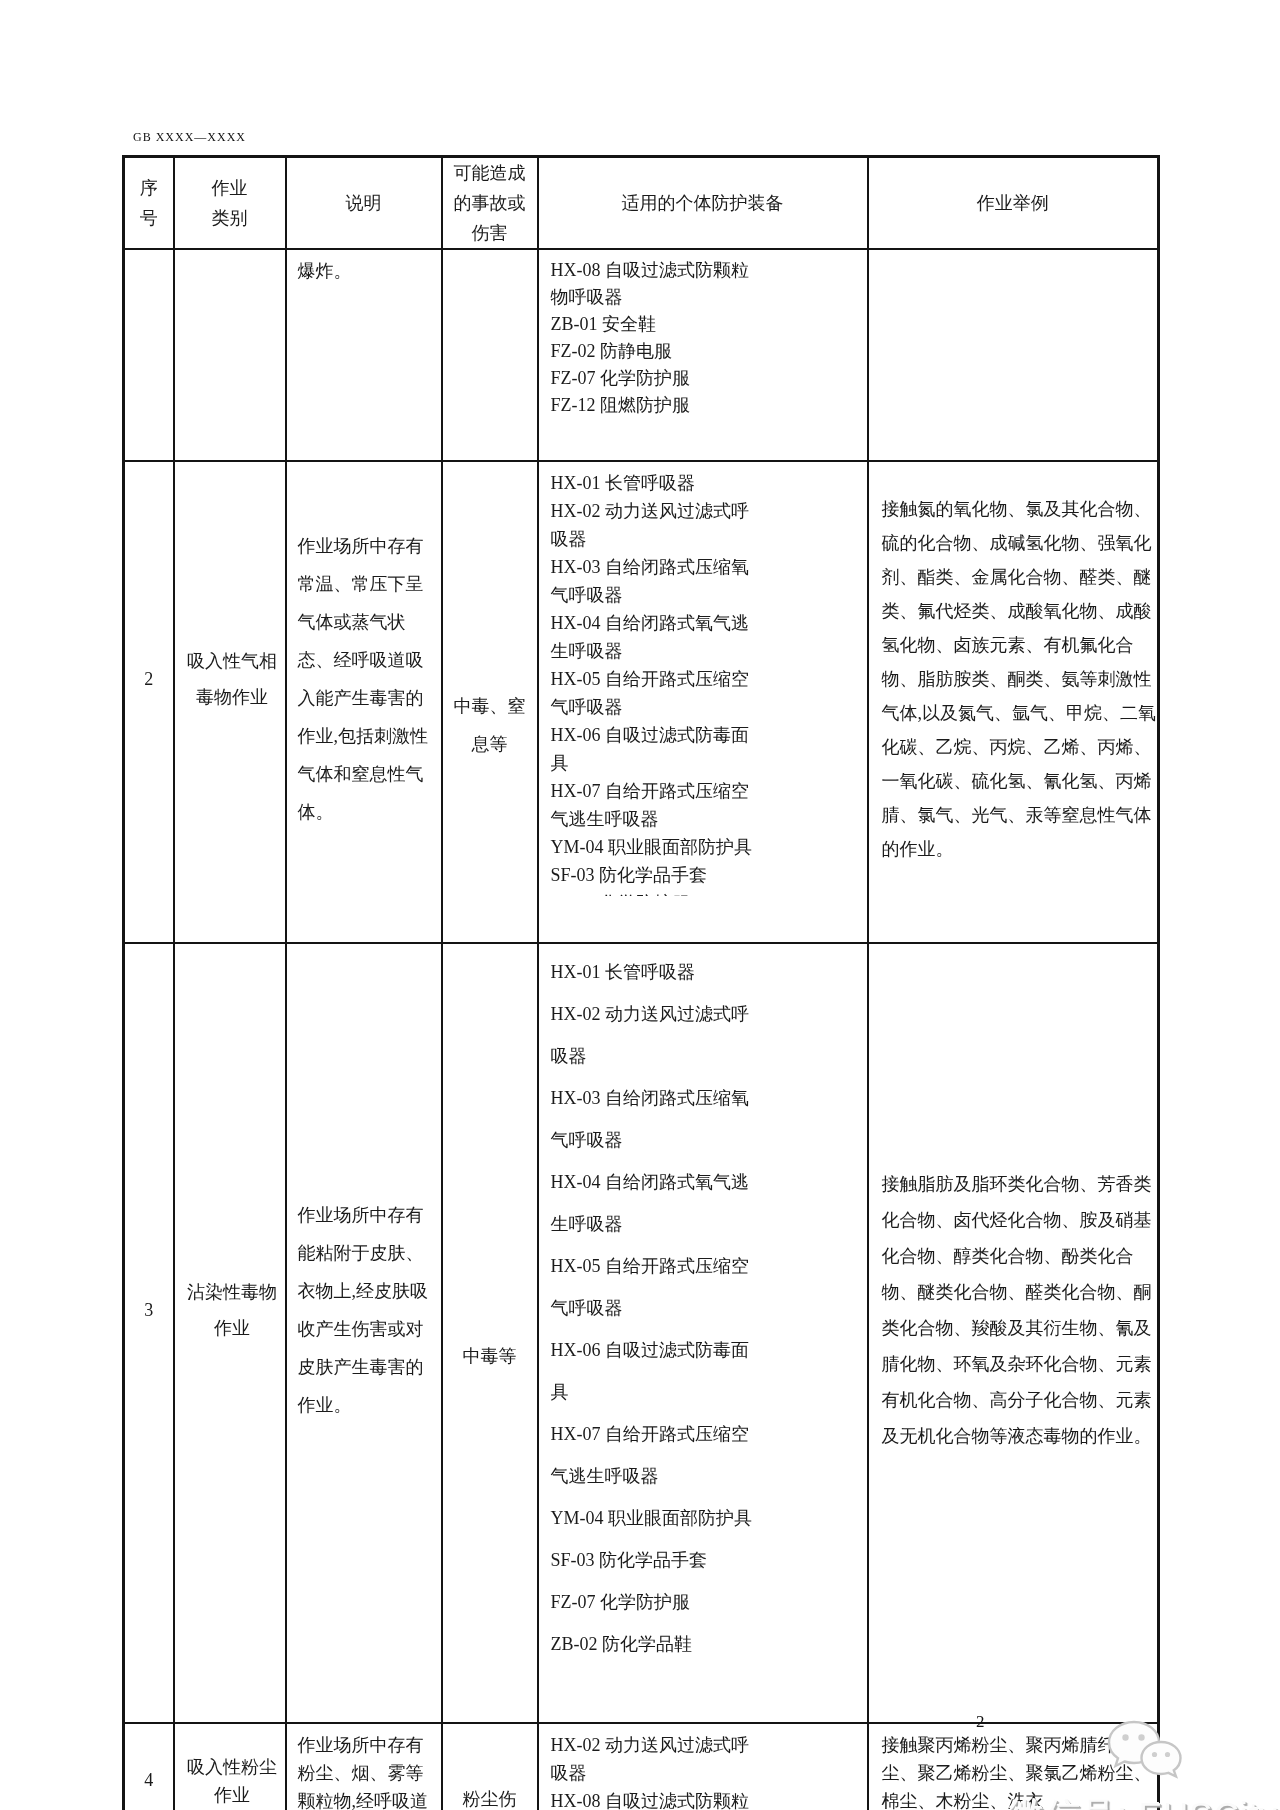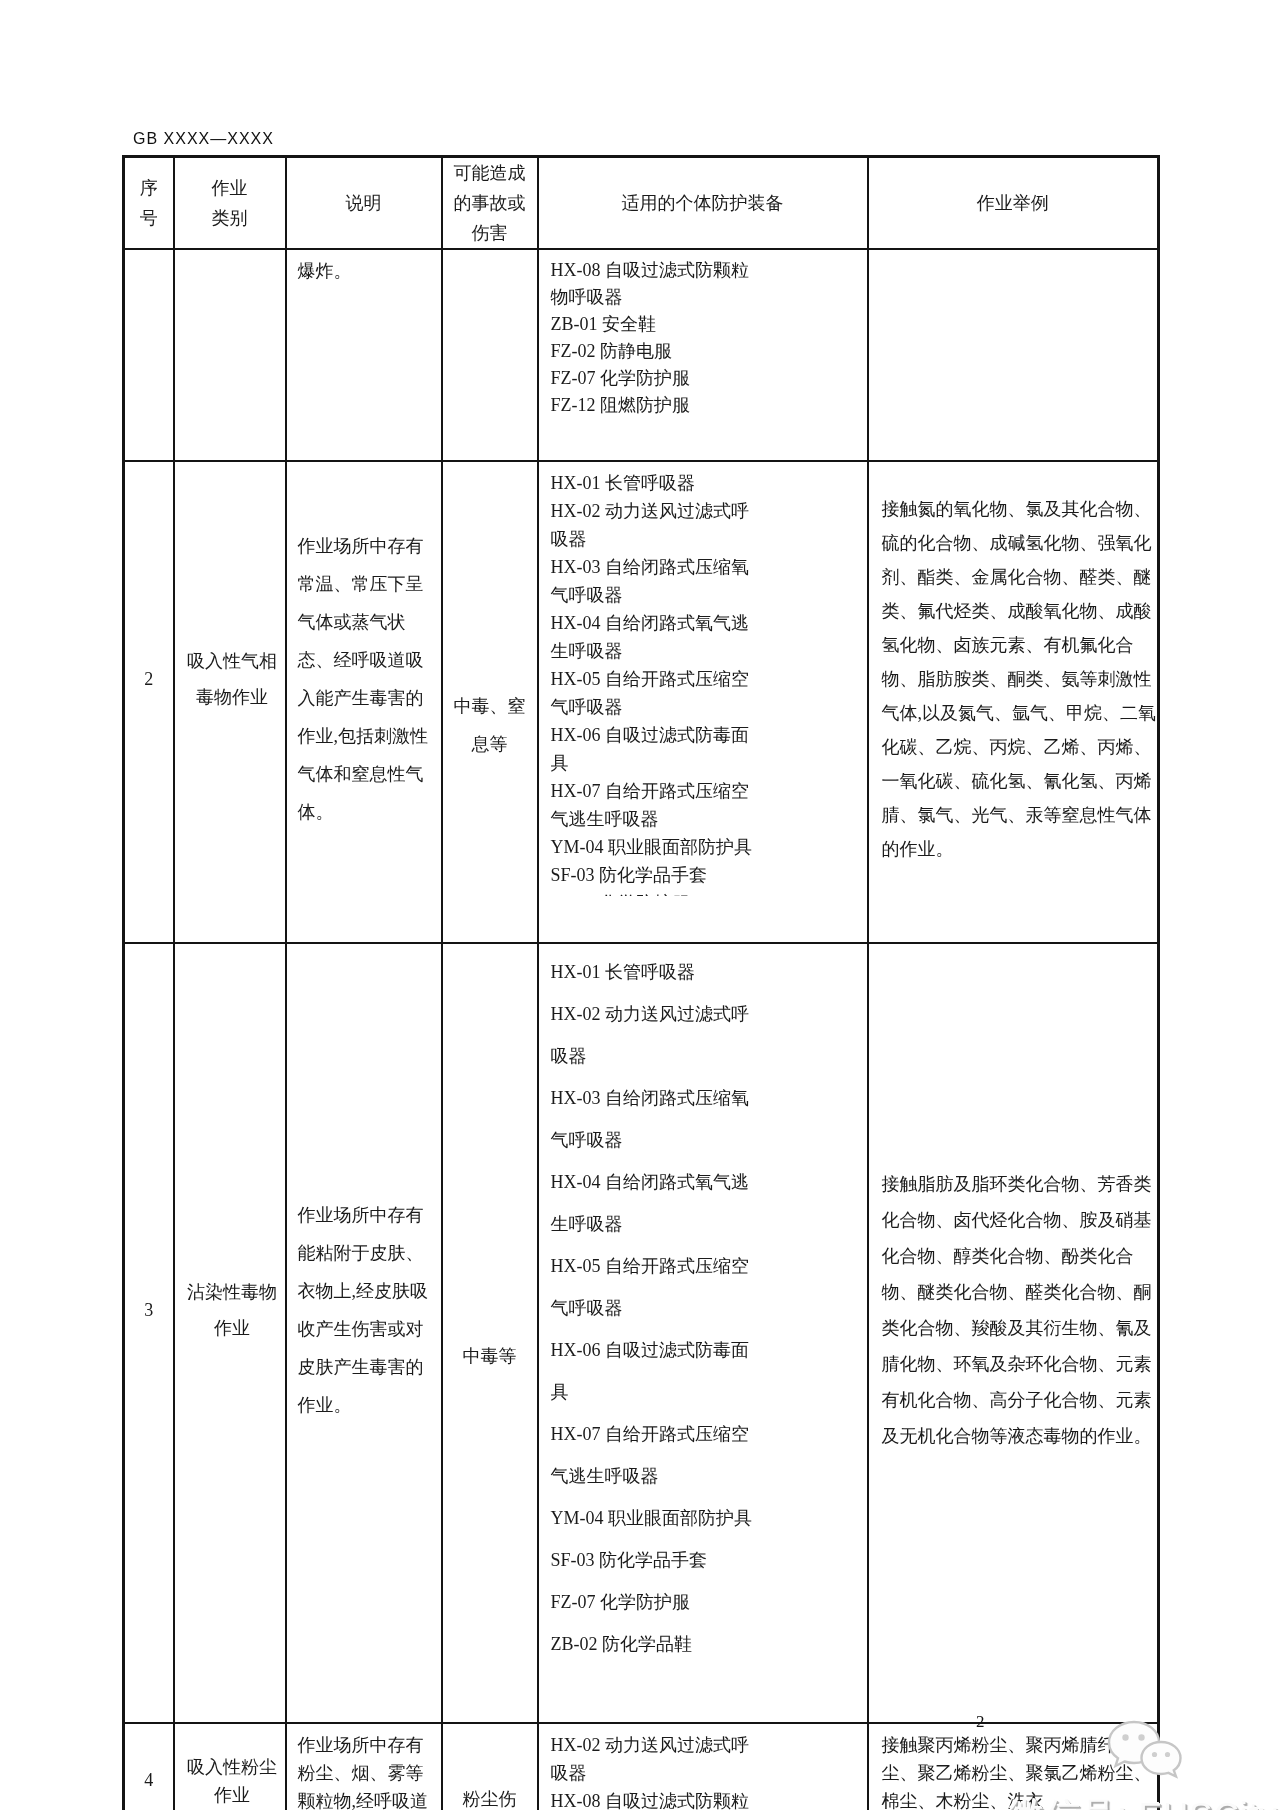--- a/index.html
+++ b/index.html
@@ -8,22 +8,22 @@
     background:#ffffff;
     font-family:"Liberation Serif", serif;
     color:#1b1b1b;
     position:relative;
     overflow:hidden;
   }
   .page { position:absolute; inset:0; }
 
   .doc-code {
     position:absolute; left:133px; top:130px;
-    font-family:Liberation Sans, sans-serif;
-    font-size:16px; letter-spacing:1px; color:#111;
+    font-family:Liberation Serif, serif;
+    font-size:12px; letter-spacing:1px; color:#111;
   }
 
   table.gb {
     position:absolute; left:122px; top:155px;
     width:1035px;
     border-collapse:collapse; table-layout:fixed;
     border:3px solid #141414;
   }
   table.gb th, table.gb td {
     border:2px solid #141414;

